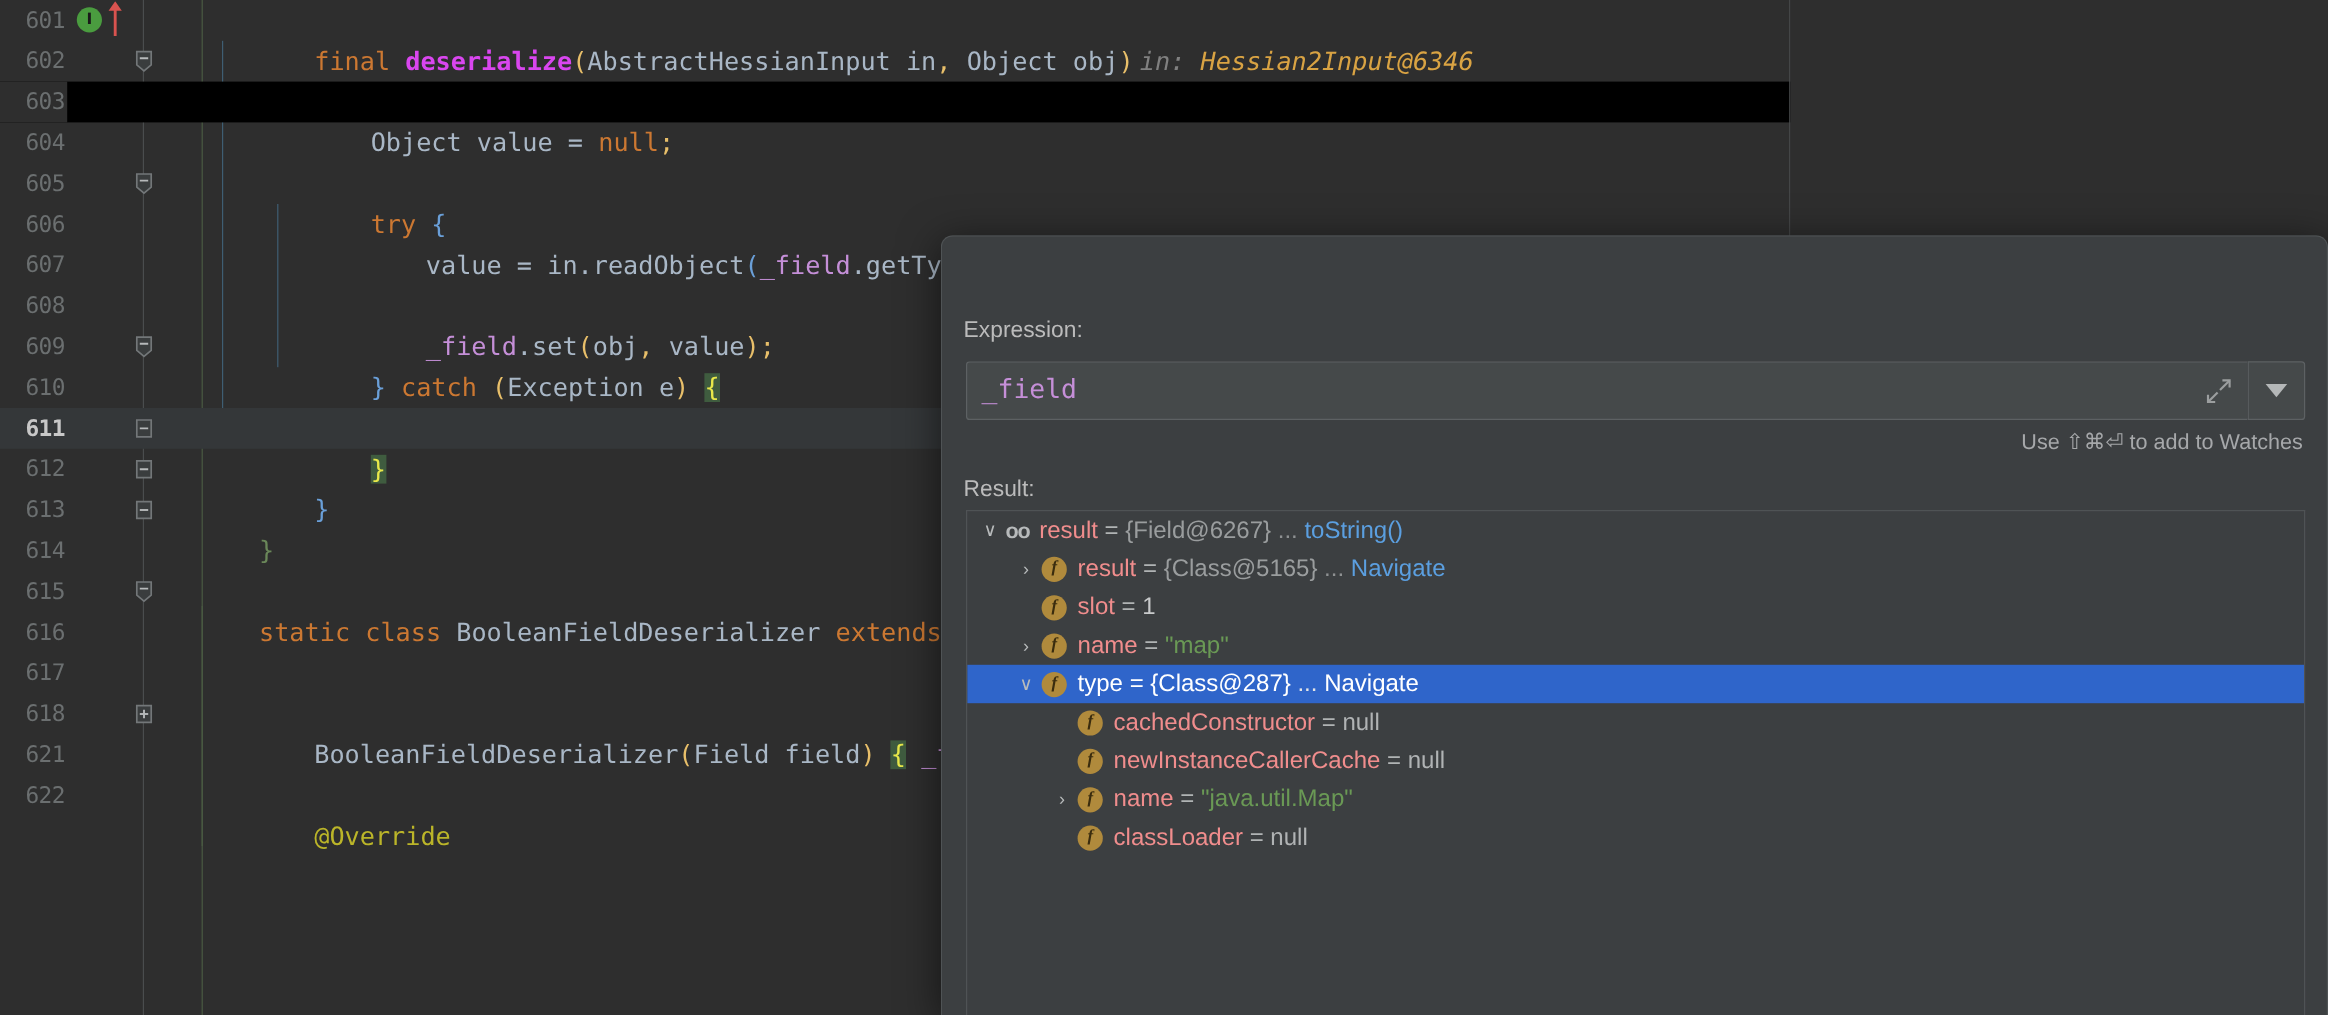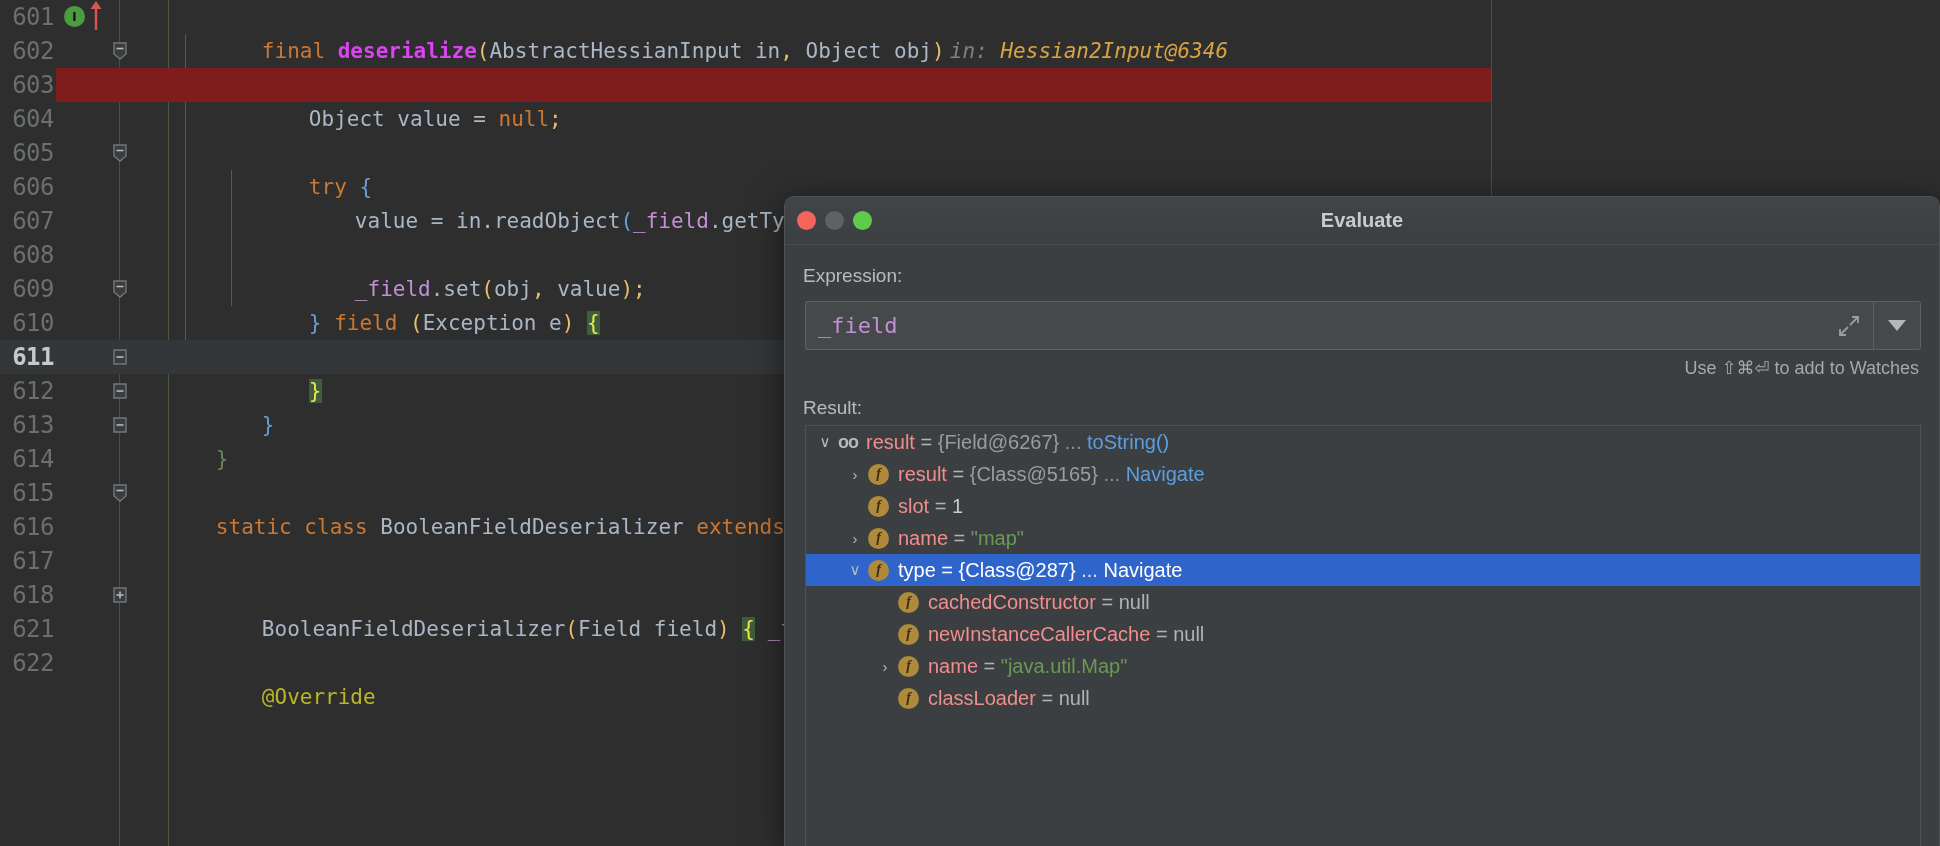--- a/index.html
+++ b/index.html
@@ -17,30 +17,30 @@
     font-family: "DejaVu Sans Mono", monospace;
   }
 
   .line-row {
     position: relative;
     height: 34px;
     display: flex;
     align-items: center;
     white-space: pre;
   }
-  .line-row.current { background: #7f1d1d; }
+  .line-row.current { background: #000000; }
 
   
   .gutter-num {
     position: absolute; left: 0; top: 0;
     width: 56px; height: 34px;
     display: flex; align-items: center; justify-content: flex-end;
     color: #6b6f70;
     font-family: "DejaVu Sans Mono", monospace;
-    font-size: 24px;
+    font-size: 19px;
     letter-spacing: -0.5px;
     padding-right: 2px;
   }
   .line-row.bold-num .gutter-num { color: #c8c8c8; font-weight: bold; }
 
   .gutter-icons {
     position: absolute; left: 56px; top: 0;
     width: 78px; height: 34px;
   }
 
@@ -326,21 +326,21 @@
     </div>
   </div>
 
   <div class="line-row" style="position:absolute;top:272px;left:0;right:0;">
     <div class="gutter-num">609</div>
     <svg class="fold-mark" style="top:7px;" viewBox="0 0 20 20">
       <path d="M4 2 H16 V13 L10 18 L4 13 Z" fill="#3a3d3e" stroke="#737779" stroke-width="1.4"></path>
       <line x1="6.5" y1="7.5" x2="13.5" y2="7.5" stroke="#b6b9ba" stroke-width="1.6"></line>
     </svg>
     <div class="code" style="left:233px;">
-      <span class="br2">}</span><span class="kw"> field </span><span class="br1">(</span><span class="txt">Exception e</span><span class="br1">)</span><span class="txt"> </span><span class="cursor-brace">{</span>
+      <span class="br2">}</span><span class="kw"> catch </span><span class="br1">(</span><span class="txt">Exception e</span><span class="br1">)</span><span class="txt"> </span><span class="cursor-brace">{</span>
     </div>
   </div>
 
   <div class="line-row" style="position:absolute;top:306px;left:0;right:0;">
     <div class="gutter-num">610</div>
     <div class="code" style="left:279px;">
       <span class="mth" style="font-style:italic;">logDeserializeError</span><span class="br1">(</span><span class="fld">_field</span><span class="br1">,</span><span class="txt"> obj</span><span class="br1">,</span><span class="txt"> value</span><span class="br1">,</span><span class="txt"> e</span><span class="br1">)</span>
     </div>
   </div>
 
@@ -422,28 +422,20 @@
       <span class="ann">@Override</span>
     </div>
   </div>
 
   <div id="right-sep"></div>
   <div id="far-right-panel"></div>
 </div>
 
 <div id="dialog">
 
-  <div id="titlebar">
-    <div class="traffic">
-      <div class="dot red"></div>
-      <div class="dot amber"></div>
-      <div class="dot green"></div>
-    </div>
-    <div id="dlg-title">Evaluate</div>
-  </div>
 
   <div class="dlg-label" style="position:absolute;left:18px;top:68px;">Expression:</div>
 
   <div id="expr-row">
     <div id="expr-box" title="">
       <span id="expr-text">_field</span>
       <svg id="expand-icon" viewBox="0 0 24 24">
         <line x1="21" y1="3" x2="13" y2="11" stroke="#9b9e9f" stroke-width="1.8"></line>
         <polyline points="15,3 21,3 21,9" fill="none" stroke="#9b9e9f" stroke-width="1.8"></polyline>
         <line x1="3" y1="21" x2="11" y2="13" stroke="#9b9e9f" stroke-width="1.8"></line>

